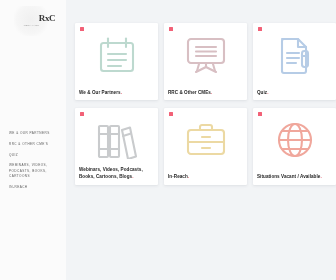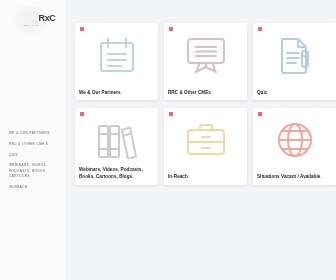--- a/index.html
+++ b/index.html
@@ -31,21 +31,21 @@
     top: 6px;
     width: 34px;
     height: 30px;
     display: flex;
     flex-direction: column;
     align-items: center;
     justify-content: center;
     background: radial-gradient(circle at 50% 45%, #f0f0f0 0%, #f6f6f6 60%, rgba(250,250,250,0) 78%);
   }
   #logo-mark {
-    font-family: Liberation Sans, sans-serif;
+    font-family: Liberation Serif, serif;
     font-size: 9px;
     font-weight: bold;
     color: #3a3a3a;
     letter-spacing: -0.3px;
     line-height: 1;
     margin-left: 32px;
   }
   #logo-sub {
     font-size: 2.4px;
     color: #9a9a9a;

